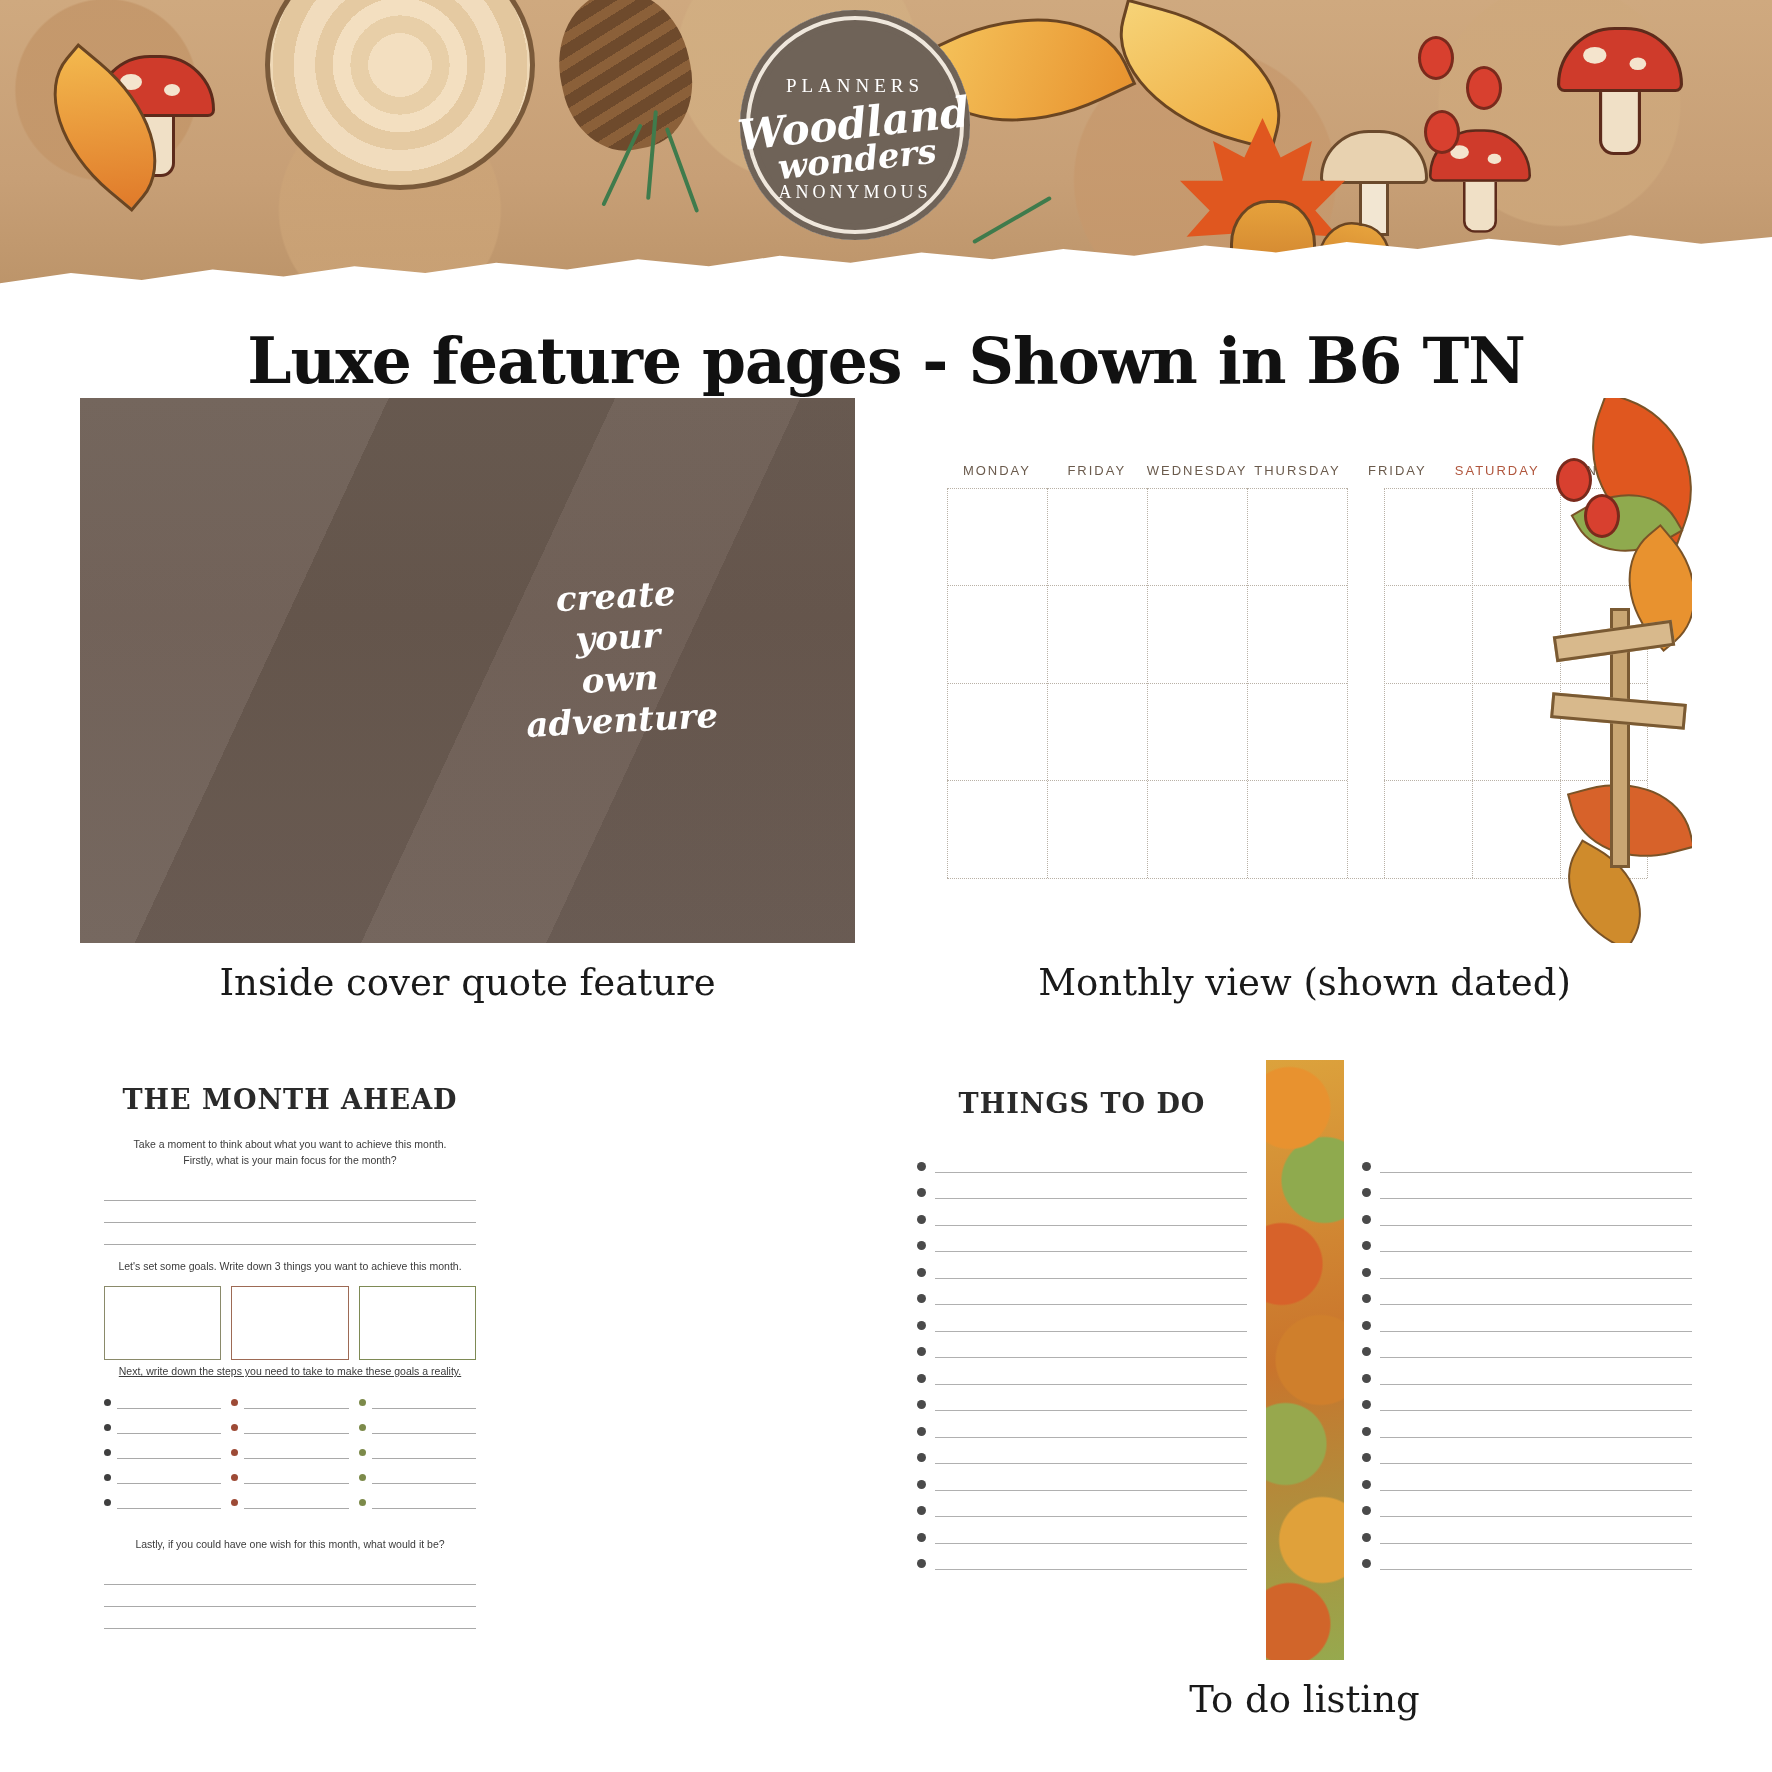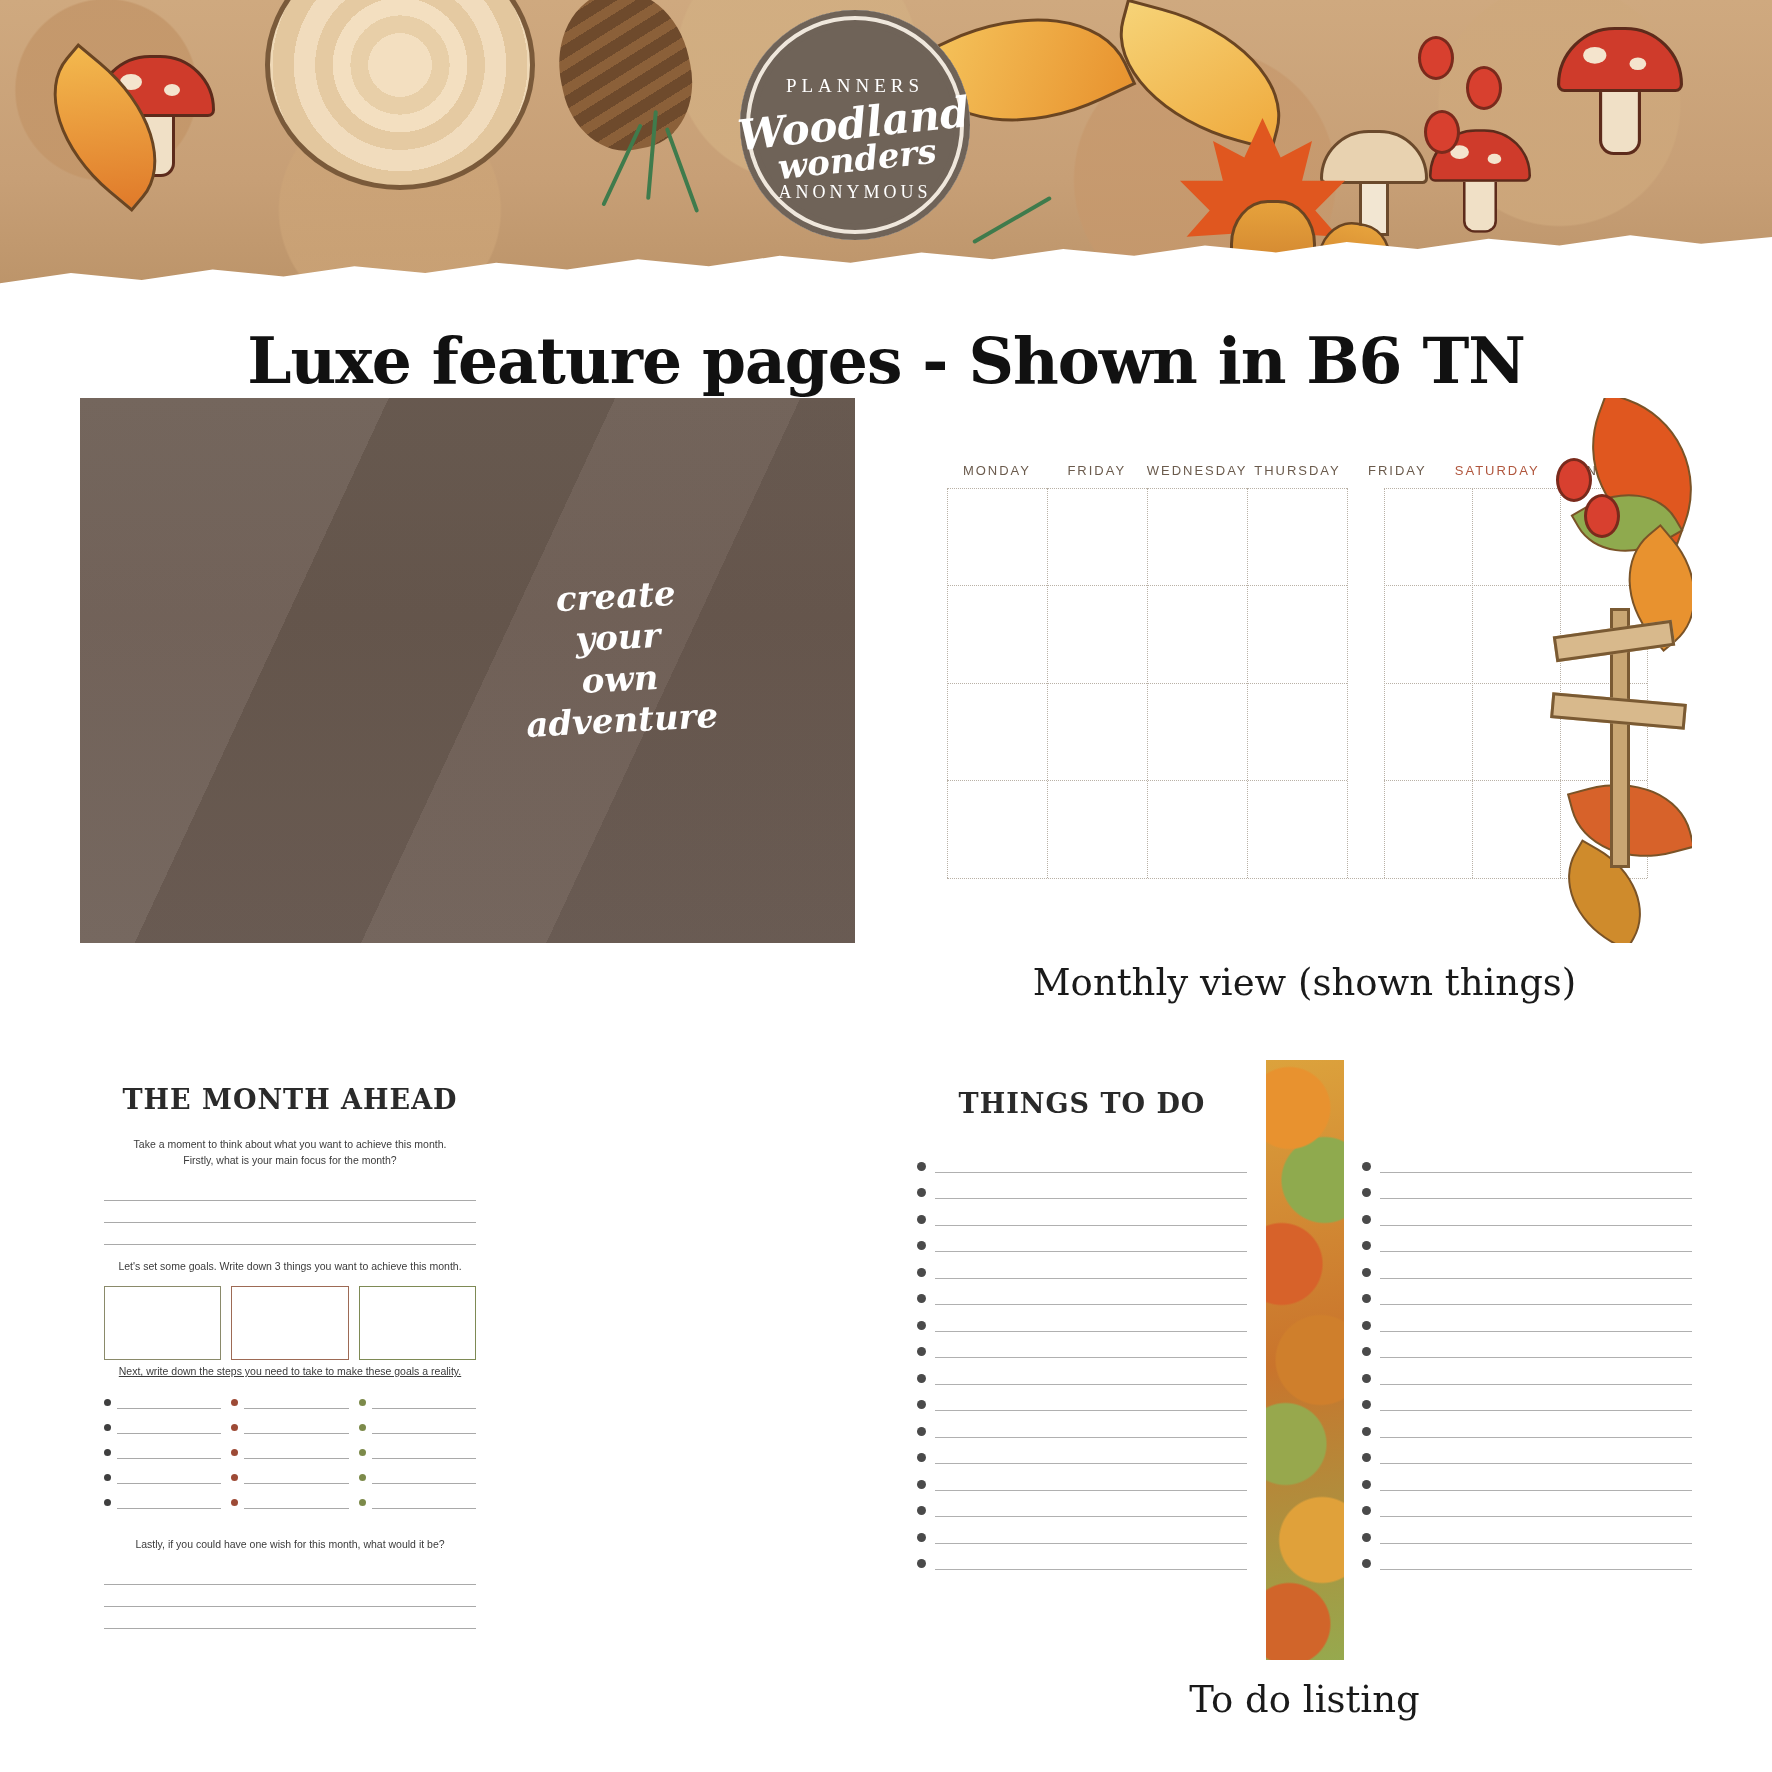--- a/index.html
+++ b/index.html
@@ -325,20 +325,21 @@
 
     <div class="cell">
       <div class="inside-cover">
         <div class="quote">
           <div>create</div>
           <div>your</div>
           <div>own</div>
           <div>adventure</div>
         </div>
       </div>
+      <div class="caption">Inside cover quote feature</div>
     </div>
 
     <div class="cell">
       <div class="monthly">
         <div class="mv-head">
           <span>MONDAY</span>
           <span>FRIDAY</span>
           <span>WEDNESDAY</span>
           <span>THURSDAY</span>
           <span>FRIDAY</span>
@@ -371,21 +372,21 @@
           <div class="fall" style="right:-20px;top:150px;background:#e8922f;transform:rotate(50deg);width:100px;height:80px;"></div>
           <div class="fall" style="right:6px;top:380px;background:#d7622a;transform:rotate(-15deg);width:110px;height:85px;"></div>
           <div class="fall" style="right:40px;top:460px;background:#cf8b2c;transform:rotate(30deg);width:95px;height:75px;"></div>
           <div class="signpost"></div>
           <div class="sign"></div>
           <div class="sign sign2"></div>
           <div class="berry" style="right:100px;top:60px;"></div>
           <div class="berry" style="right:72px;top:96px;"></div>
         </div>
       </div>
-      <div class="caption">Monthly view (shown things)</div>
+      <div class="caption">Monthly view (shown dated)</div>
     </div>
   </div>
 
   <div class="row" style="margin-top:56px;">
 
     <div class="cell">
       <div class="goals">
         <div class="goals-right">
           <div class="gr-title">THE MONTH AHEAD</div>
           <div class="gr-note" style="white-space:pre-line;">Take a moment to think about what you want to achieve this month.

